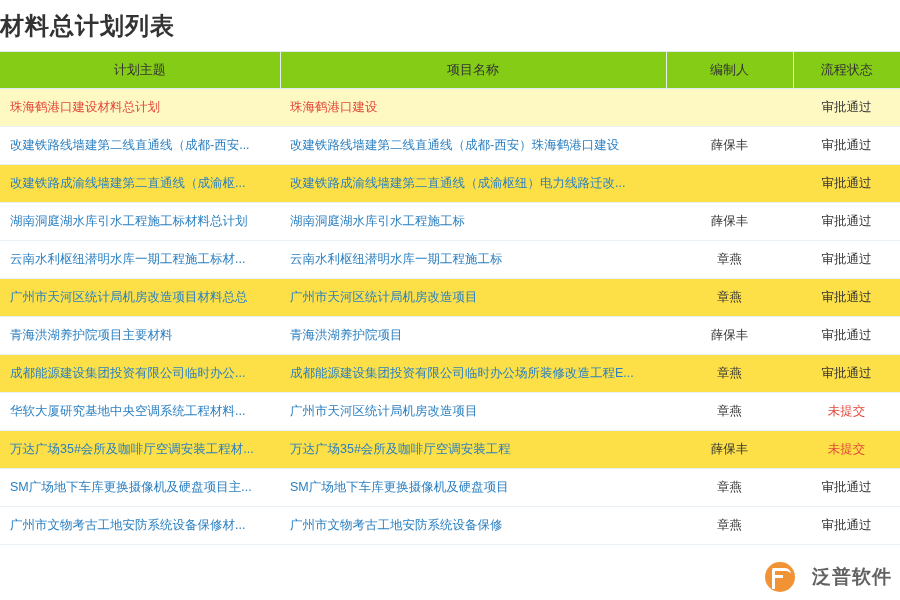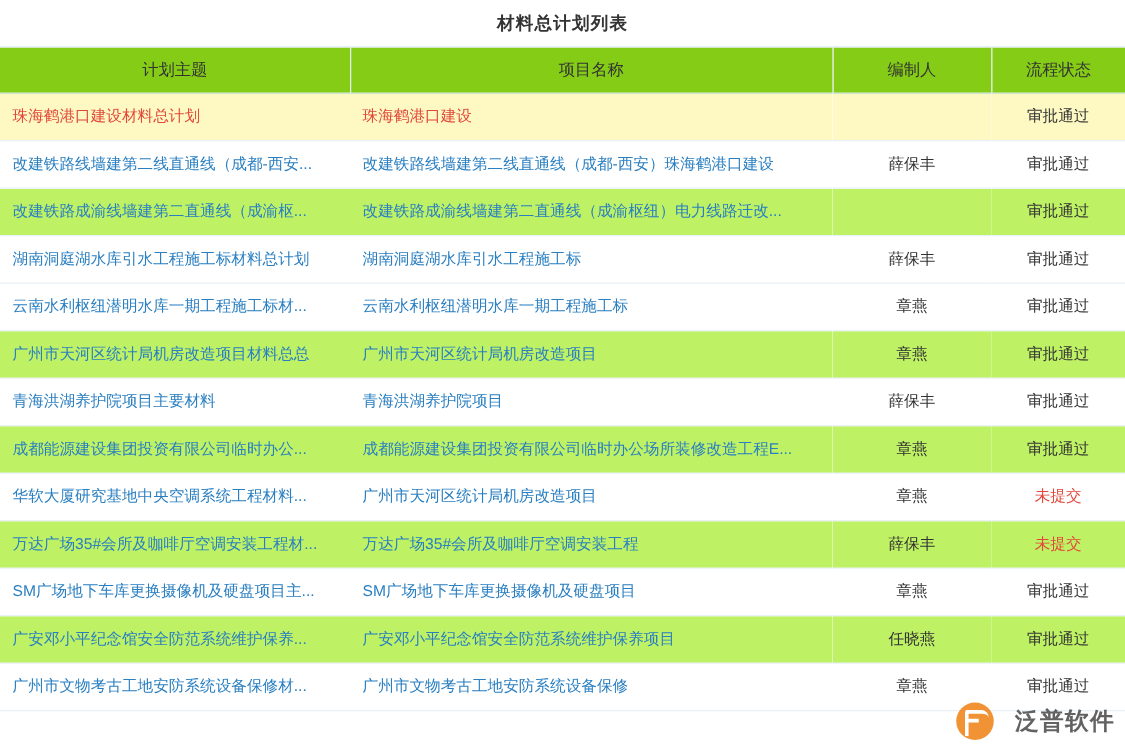--- a/index.html
+++ b/index.html
@@ -9,22 +9,22 @@
   body {
     width: 900px;
     height: 600px;
     background: #ffffff;
     font-family: "Liberation Sans", sans-serif;
     color: #333333;
     overflow: hidden;
     position: relative;
   }
   .page-title {
-    text-align: center;
-    font-size: 14px;
+    text-align: left;
+    font-size: 24px;
     font-weight: bold;
     color: #333333;
     padding: 10px 0 9px 0;
     letter-spacing: 1px;
   }
   table.plan-table {
     width: 900px;
     border-collapse: collapse;
     table-layout: fixed;
     font-size: 12.5px;
@@ -48,21 +48,21 @@
   table.plan-table tbody td {
     height: 37px;
     border-bottom: 1px solid #e9f0f6;
     vertical-align: middle;
     padding: 0 10px;
     overflow: hidden;
     white-space: nowrap;
     text-overflow: ellipsis;
   }
   table.plan-table tbody tr.alt td {
-    background: #bef264;
+    background: #fde047;
   }
   table.plan-table tbody tr.highlight td {
     background: #fef9c3;
   }
   .col-theme { width: 280px; }
   .col-project { width: 386px; }
   .col-author { width: 127px; }
   .col-status { width: 107px; }
   td.theme-cell {
     color: #2a7fc1;
@@ -213,26 +213,20 @@
         <td class="project-cell">万达广场35#会所及咖啡厅空调安装工程</td>
         <td class="author-cell">薛保丰</td>
         <td class="status-cell pending">未提交</td>
       </tr>
       <tr>
         <td class="theme-cell">SM广场地下车库更换摄像机及硬盘项目主...</td>
         <td class="project-cell">SM广场地下车库更换摄像机及硬盘项目</td>
         <td class="author-cell">章燕</td>
         <td class="status-cell">审批通过</td>
       </tr>
-      <tr class="alt">
-        <td class="theme-cell">广安邓小平纪念馆安全防范系统维护保养...</td>
-        <td class="project-cell">广安邓小平纪念馆安全防范系统维护保养项目</td>
-        <td class="author-cell">任晓燕</td>
-        <td class="status-cell">审批通过</td>
-      </tr>
       <tr>
         <td class="theme-cell">广州市文物考古工地安防系统设备保修材...</td>
         <td class="project-cell">广州市文物考古工地安防系统设备保修</td>
         <td class="author-cell">章燕</td>
         <td class="status-cell">审批通过</td>
       </tr>
     </tbody>
 </table>
 
 <div class="watermark">

